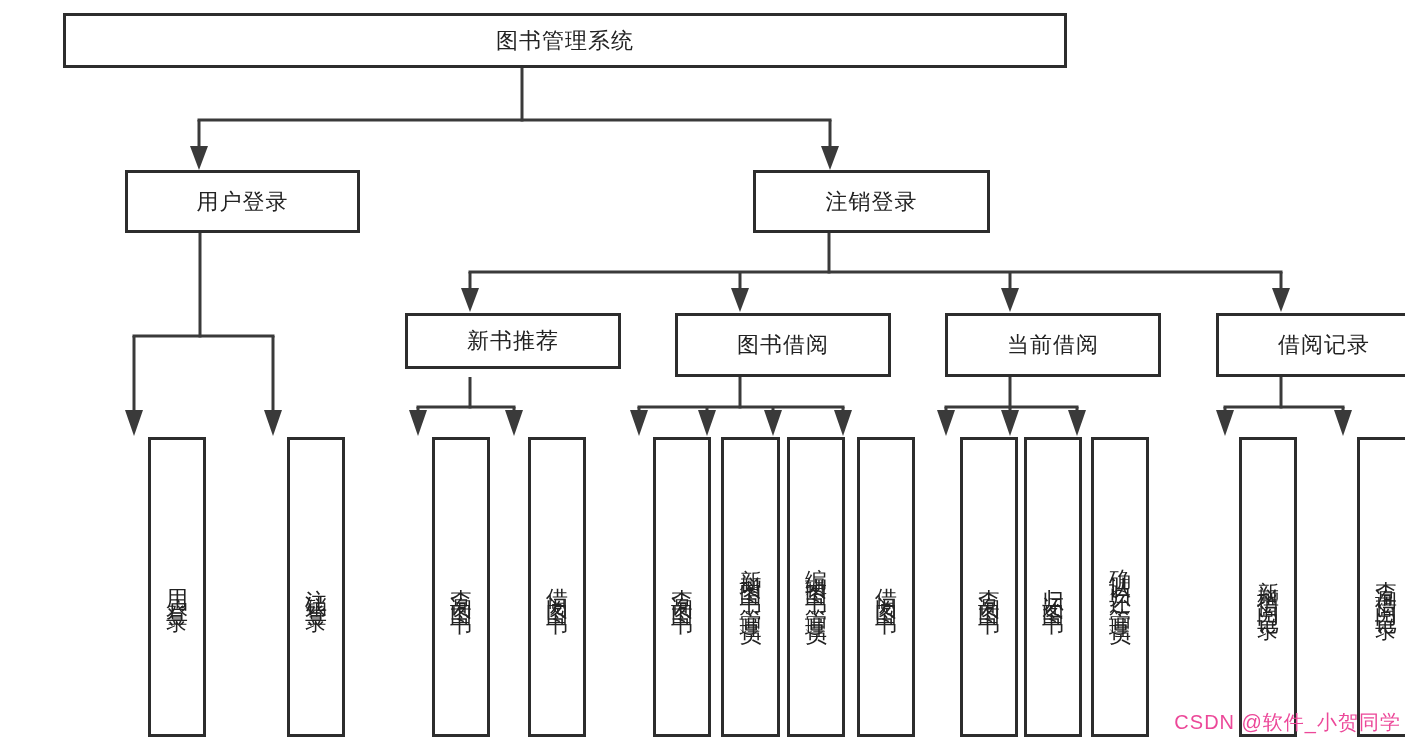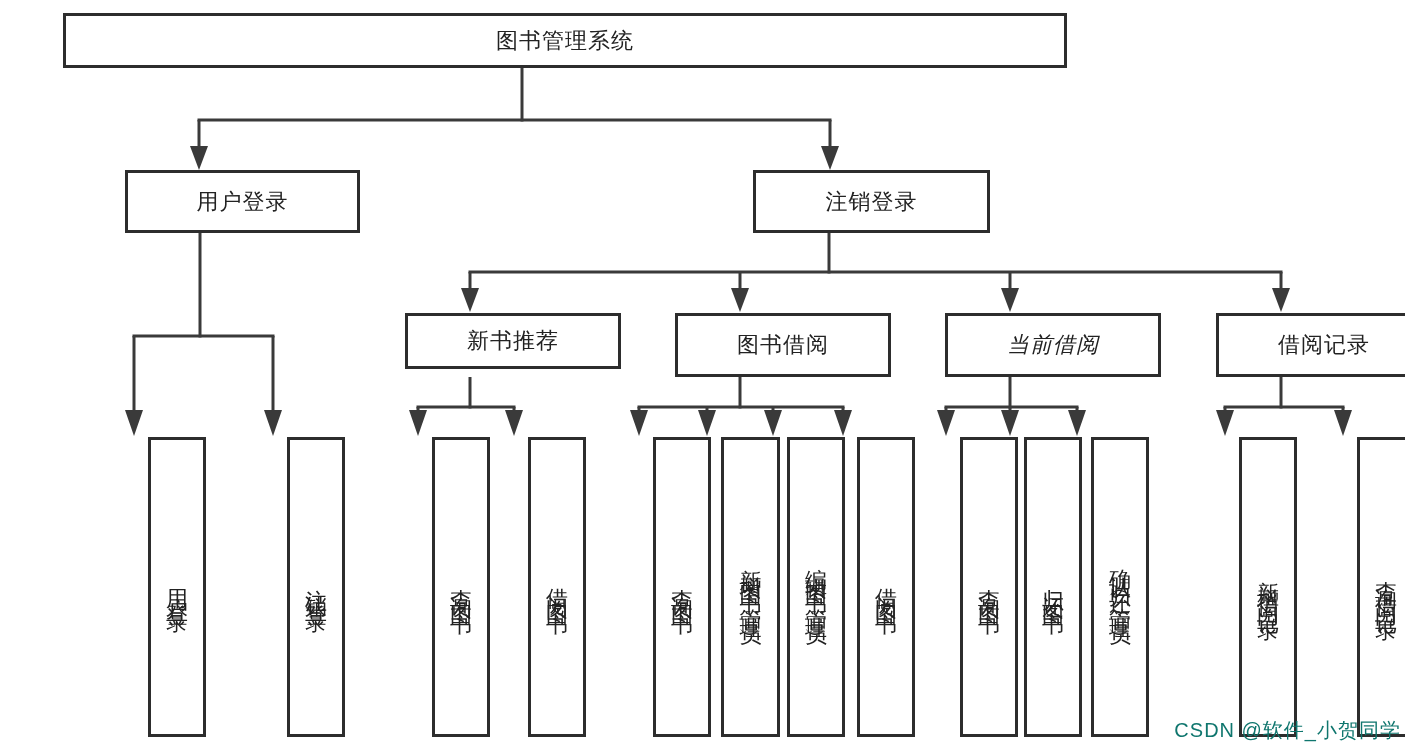--- a/index.html
+++ b/index.html
@@ -29,23 +29,23 @@
     white-space:nowrap;
   }
   .vbox span {
     writing-mode:vertical-rl;
     font-size:22px;
     letter-spacing:8px;
     line-height:1;
   }
   .watermark {
     position:absolute;
-    right:4px; bottom:3px;
+    right:4px; bottom:11px;
     font-size:20px;
-    color:#0f766e;
+    color:#ec4899;
     letter-spacing:1px;
     white-space:nowrap;
   }
 </style>
 </head>
 <body>
 
 <div class="canvas">
 
   <svg class="connectors" viewBox="0 0 1405 747" xmlns="http://www.w3.org/2000/svg">
@@ -136,21 +136,21 @@
   <div class="box" style="left:710px;top:170px;width:237px;height:63px;">
     <span class="hlabel">注销登录</span>
   </div>
 
   <div class="box" style="left:362px;top:313px;width:216px;height:56px;">
     <span class="hlabel">新书推荐</span>
   </div>
   <div class="box" style="left:632px;top:313px;width:216px;height:64px;justify-content:center;">
     <span class="hlabel">图书借阅</span>
   </div>
-  <div class="box" style="left:902px;top:313px;width:216px;height:64px;font-style:italic;">
+  <div class="box" style="left:902px;top:313px;width:216px;height:64px;">
     <span class="hlabel">当前借阅</span>
   </div>
   <div class="box" style="left:1173px;top:313px;width:216px;height:64px;">
     <span class="hlabel">借阅记录</span>
   </div>
 
   <div class="box vbox" style="left:105px;top:437px;width:58px;height:300px;">
     <span>用户登录</span>
   </div>
   <div class="box vbox" style="left:244px;top:437px;width:58px;height:300px;">

